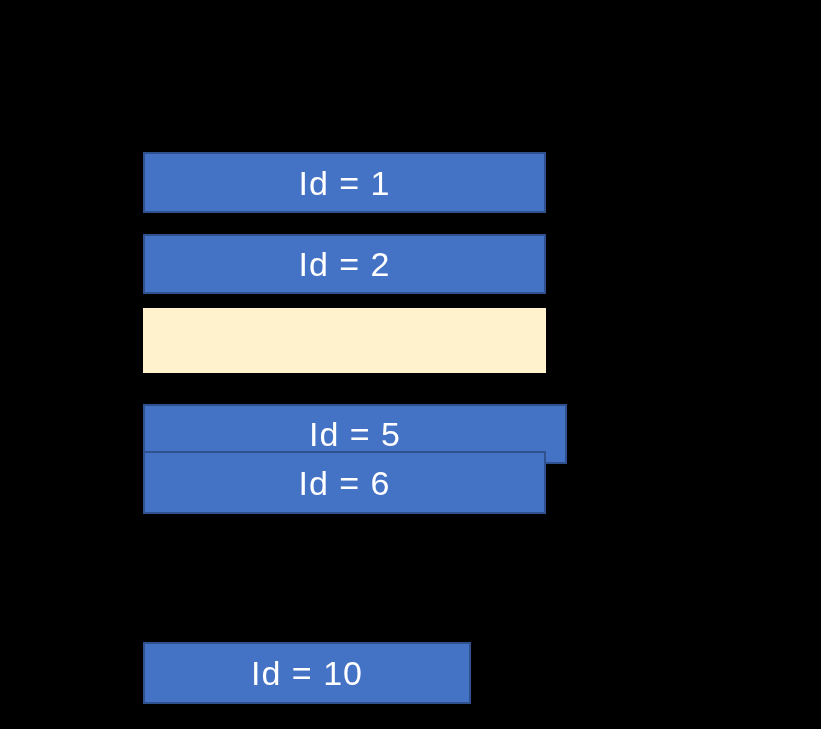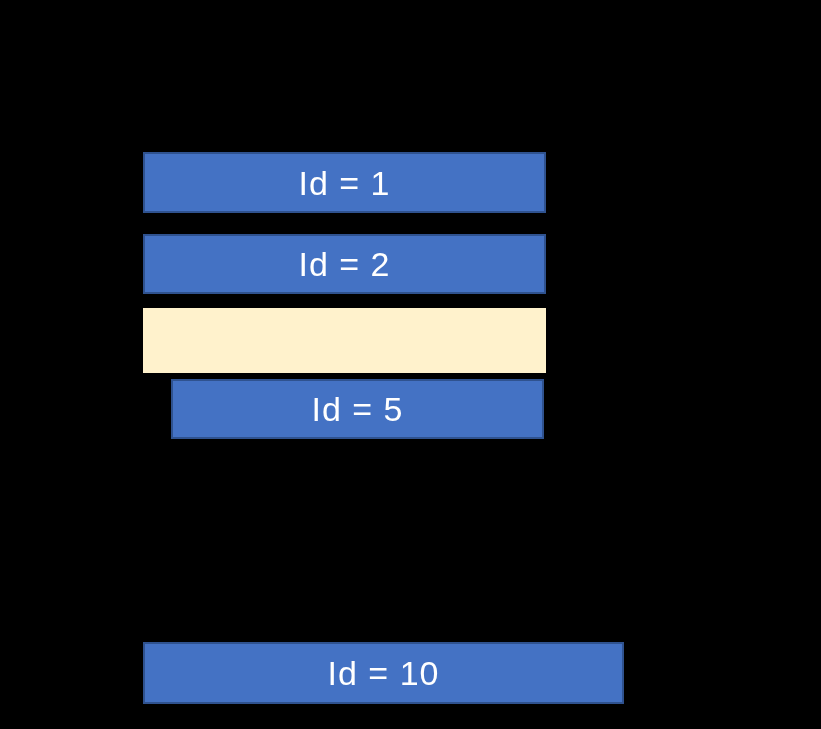--- a/index.html
+++ b/index.html
@@ -42,19 +42,22 @@
 <body>
 
 <div id="diagram-canvas" style="width: 821px; height: 729px; background: rgb(0, 0, 0);">
     <div class="box record" style="left: 143px; width: 403px; top: 152px; height: 61px;">
       <span class="record-label">Id = 1</span>
     </div>
     <div class="box record" style="left: 143px; width: 403px; top: 234px; height: 60px;">
       <span class="record-label">Id = 2</span>
     </div>
     <div class="box highlight" style="left: 143px; width: 403px; top: 308px; height: 65px;"></div>
-    <div class="box record" style="left: 143px; width: 373px; top: 379px; height: 60px; margin-left: 28px;">
+    <div class="box record" style="left: 143px; width: 424px; top: 404px; height: 60px;">
       <span class="record-label">Id = 5</span>
     </div>
-    <div class="box record" style="left: 143px; width: 481px; top: 642px; height: 62px;">
+    <div class="box record" style="left: 143px; width: 403px; top: 451px; height: 63px;">
+      <span class="record-label">Id = 6</span>
+    </div>
+    <div class="box record" style="left: 143px; width: 328px; top: 642px; height: 62px;">
       <span class="record-label">Id = 10</span>
     </div>
   </div>
 
 </body></html>

